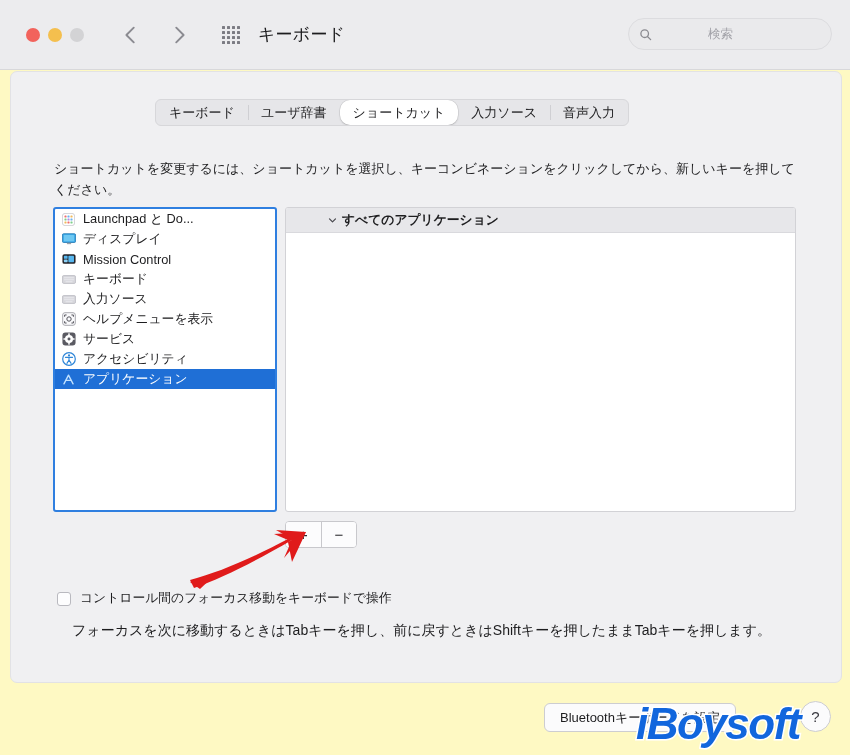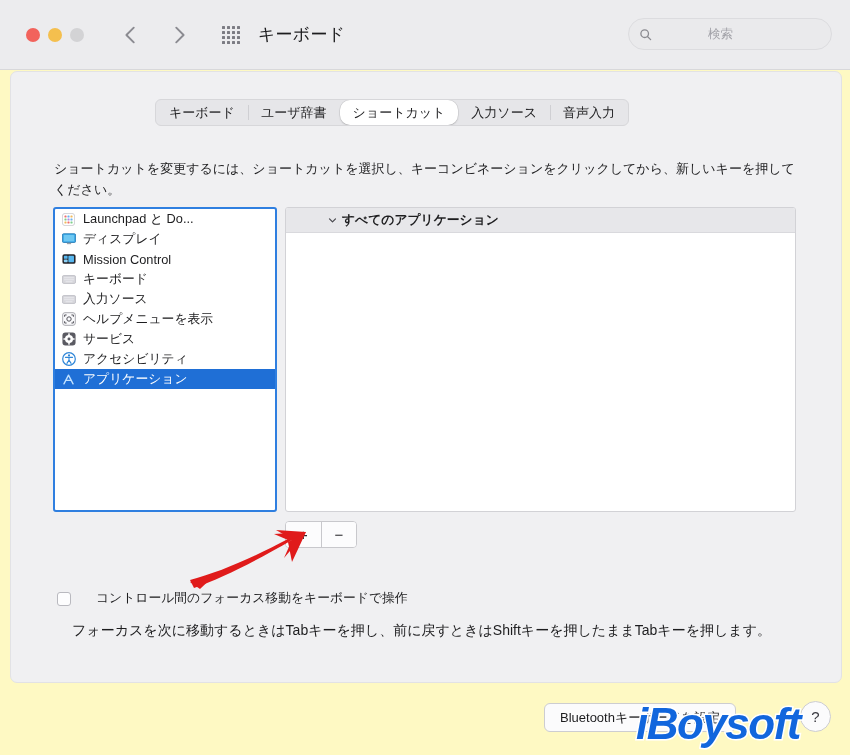--- a/index.html
+++ b/index.html
@@ -168,21 +168,21 @@
   }
   .pmbtn + .pmbtn { border-left:1px solid #c8c8cc; }
 
   
   #arrow { position:absolute; left:188px; top:528px; width:140px; height:62px; pointer-events:none; }
 
   
   #focusrow {
     position:absolute; left:57px; top:590px;
     display:flex; align-items:center;
-    font-size:12.8px; color:#1d1d1f;gap:16px;
+    font-size:12.8px; color:#1d1d1f;
   }
   #focusrow .cbox {
     width:14px; height:14px; border:1px solid #b9b9bf; border-radius:3px;
     background:#fdfdfe; margin-right:9px; flex:0 0 14px;
   }
   #note {
     position:absolute; left:72px; top:620px; width:727px;
     font-size:14px; line-height:21px; color:#1d1d1f;
   }
 

